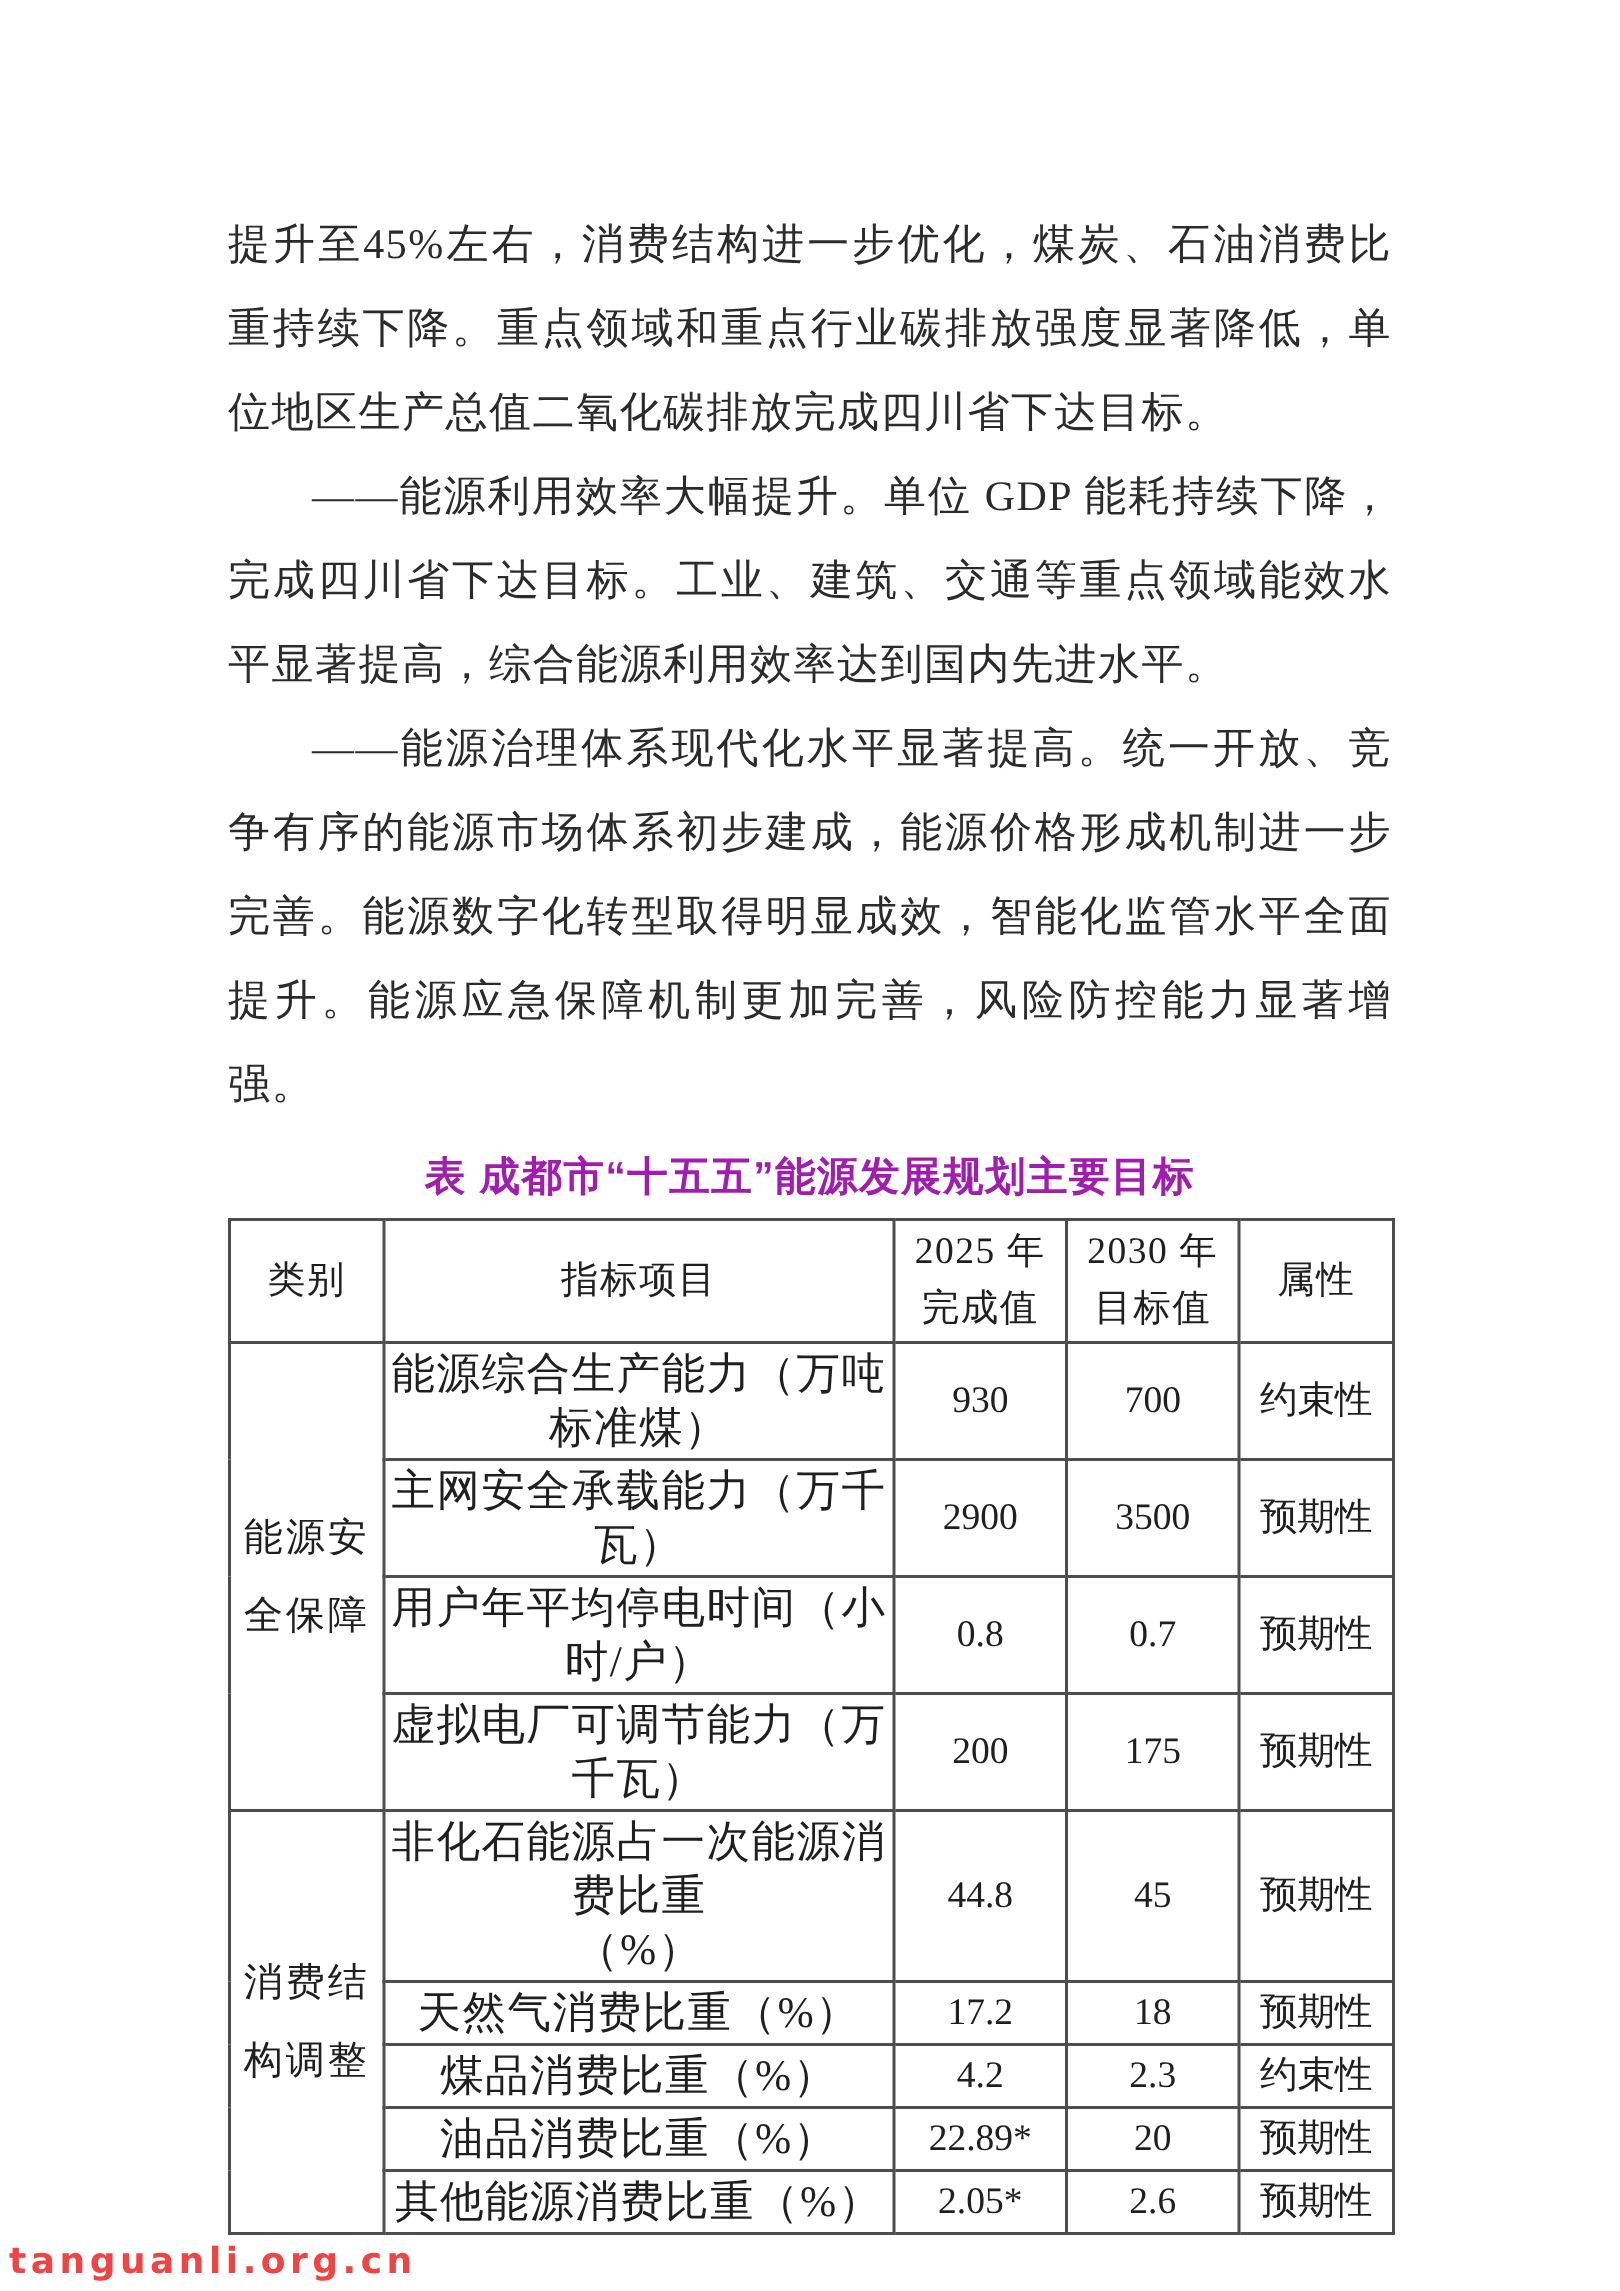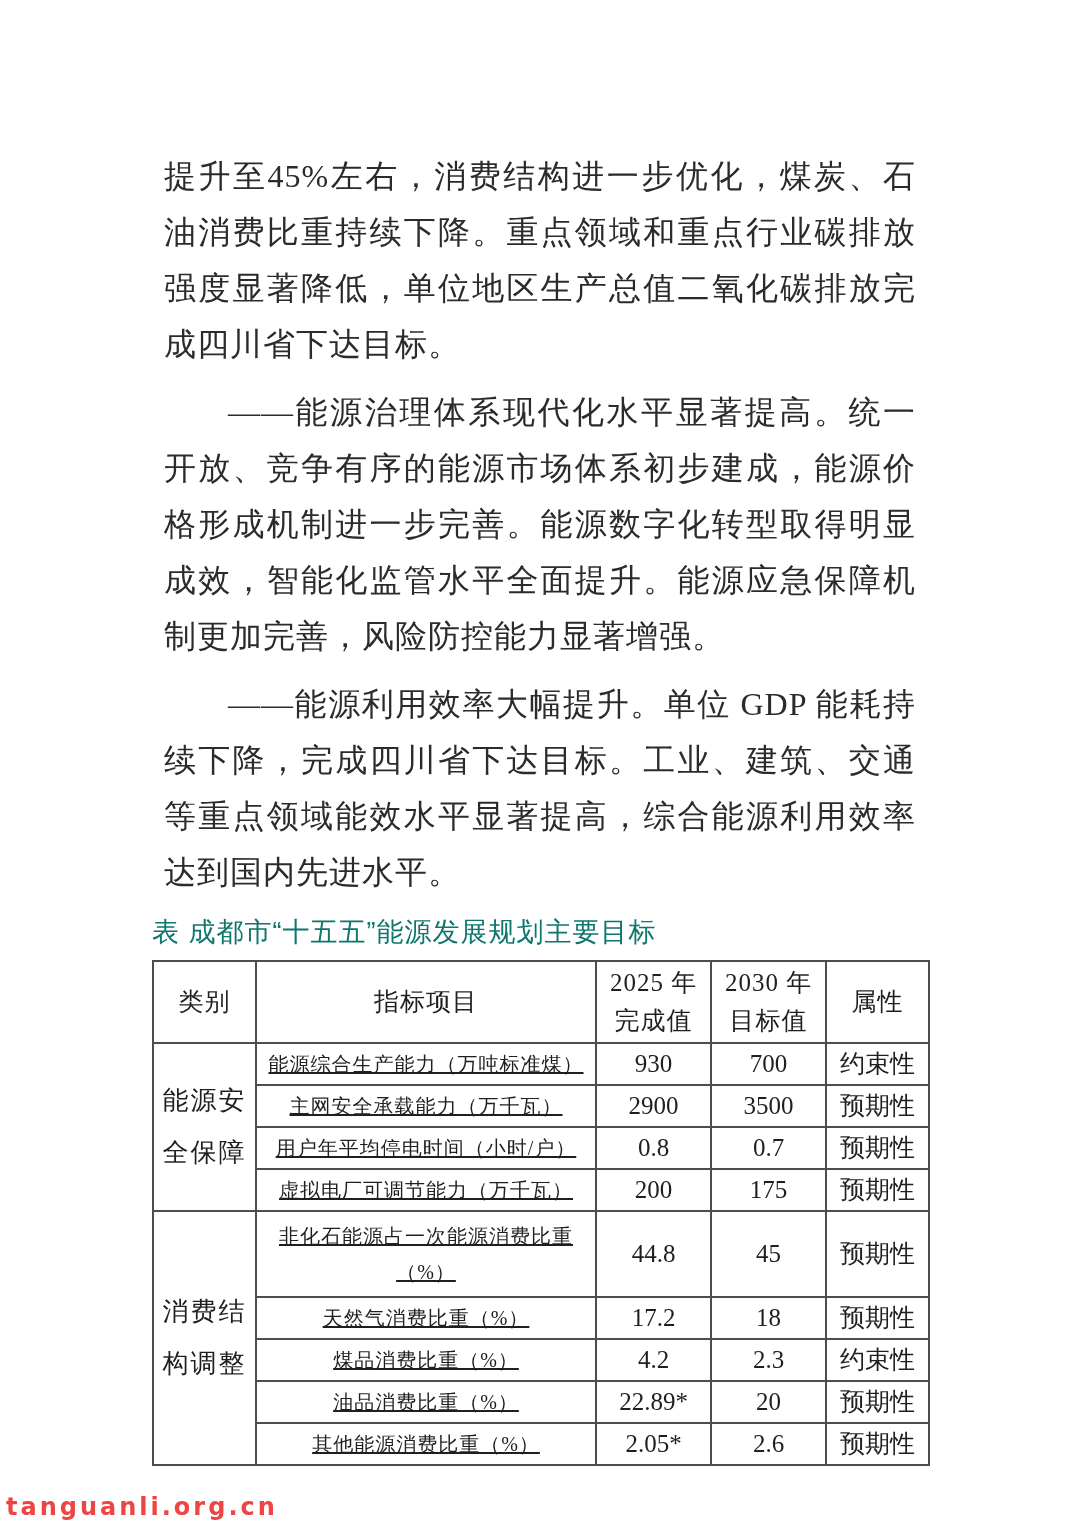--- a/index.html
+++ b/index.html
@@ -9,35 +9,35 @@
     height: 1527px;
     background: #ffffff;
     overflow: hidden;
     font-family: "Liberation Serif", "DejaVu Serif", serif;
     color: #262626;
   }
   .content {
     padding: 136px 152px 0 152px;
   }
   .body-para {
-    margin: 12px;
-    font-size: 32px;
+    margin: 0;
+    font-size: 28px;
     line-height: 56px;
     text-align: justify;
     letter-spacing: 1px;
     color: #2b2b2b;
   }
   .body-para.indent { text-indent: 2em; }
   .table-title {
     margin: 14px 0 10px 0;
     font-family: "Liberation Sans", "DejaVu Sans", sans-serif;
     font-size: 27px;
-    font-weight: normal;
-    text-align: left;
-    color: #0f766e;
+    font-weight: bold;
+    text-align: center;
+    color: #a21caf;
     letter-spacing: 1px;
   }
   table.targets {
     width: 776px;
     border-collapse: collapse;
     table-layout: fixed;
   }
   table.targets th, table.targets td {
     border: 2px solid #4d4d4d;
     text-align: center;
@@ -52,24 +52,23 @@
     font-weight: normal;
     line-height: 38px;
     letter-spacing: 1px;
   }
   td.cat {
     font-size: 26px;
     line-height: 52px;
     letter-spacing: 2px;
   }
   td.ind {
-    font-size: 20px;
+    font-size: 29px;
     line-height: 36px;
     letter-spacing: 1px;
-    text-decoration: underline;
   }
   td.val, td.attr {
     font-size: 25px;
     line-height: 36px;
   }
   tr.r-norm { height: 37px; }
   tr.r-tall { height: 86px; }
   .watermark {
     position: absolute;
     left: 6px;
@@ -81,22 +80,22 @@
     color: #ef4444;
   }
 </style>
 </head>
 <body>
 
 <div class="page">
   <div class="content">
 
     <p class="body-para">提升至45%左右，消费结构进一步优化，煤炭、石油消费比重持续下降。重点领域和重点行业碳排放强度显著降低，单位地区生产总值二氧化碳排放完成四川省下达目标。</p>
+    <p class="body-para indent">——能源利用效率大幅提升。单位 GDP 能耗持续下降，完成四川省下达目标。工业、建筑、交通等重点领域能效水平显著提高，综合能源利用效率达到国内先进水平。</p>
     <p class="body-para indent">——能源治理体系现代化水平显著提高。统一开放、竞争有序的能源市场体系初步建成，能源价格形成机制进一步完善。能源数字化转型取得明显成效，智能化监管水平全面提升。能源应急保障机制更加完善，风险防控能力显著增强。</p>
-    <p class="body-para indent">——能源利用效率大幅提升。单位 GDP 能耗持续下降，完成四川省下达目标。工业、建筑、交通等重点领域能效水平显著提高，综合能源利用效率达到国内先进水平。</p>
 
     <h2 class="table-title">表 成都市“十五五”能源发展规划主要目标</h2>
 
     <table class="targets">
       <colgroup>
         <col style="width:103px">
         <col style="width:340px">
         <col style="width:115px">
         <col style="width:115px">
         <col style="width:103px">

